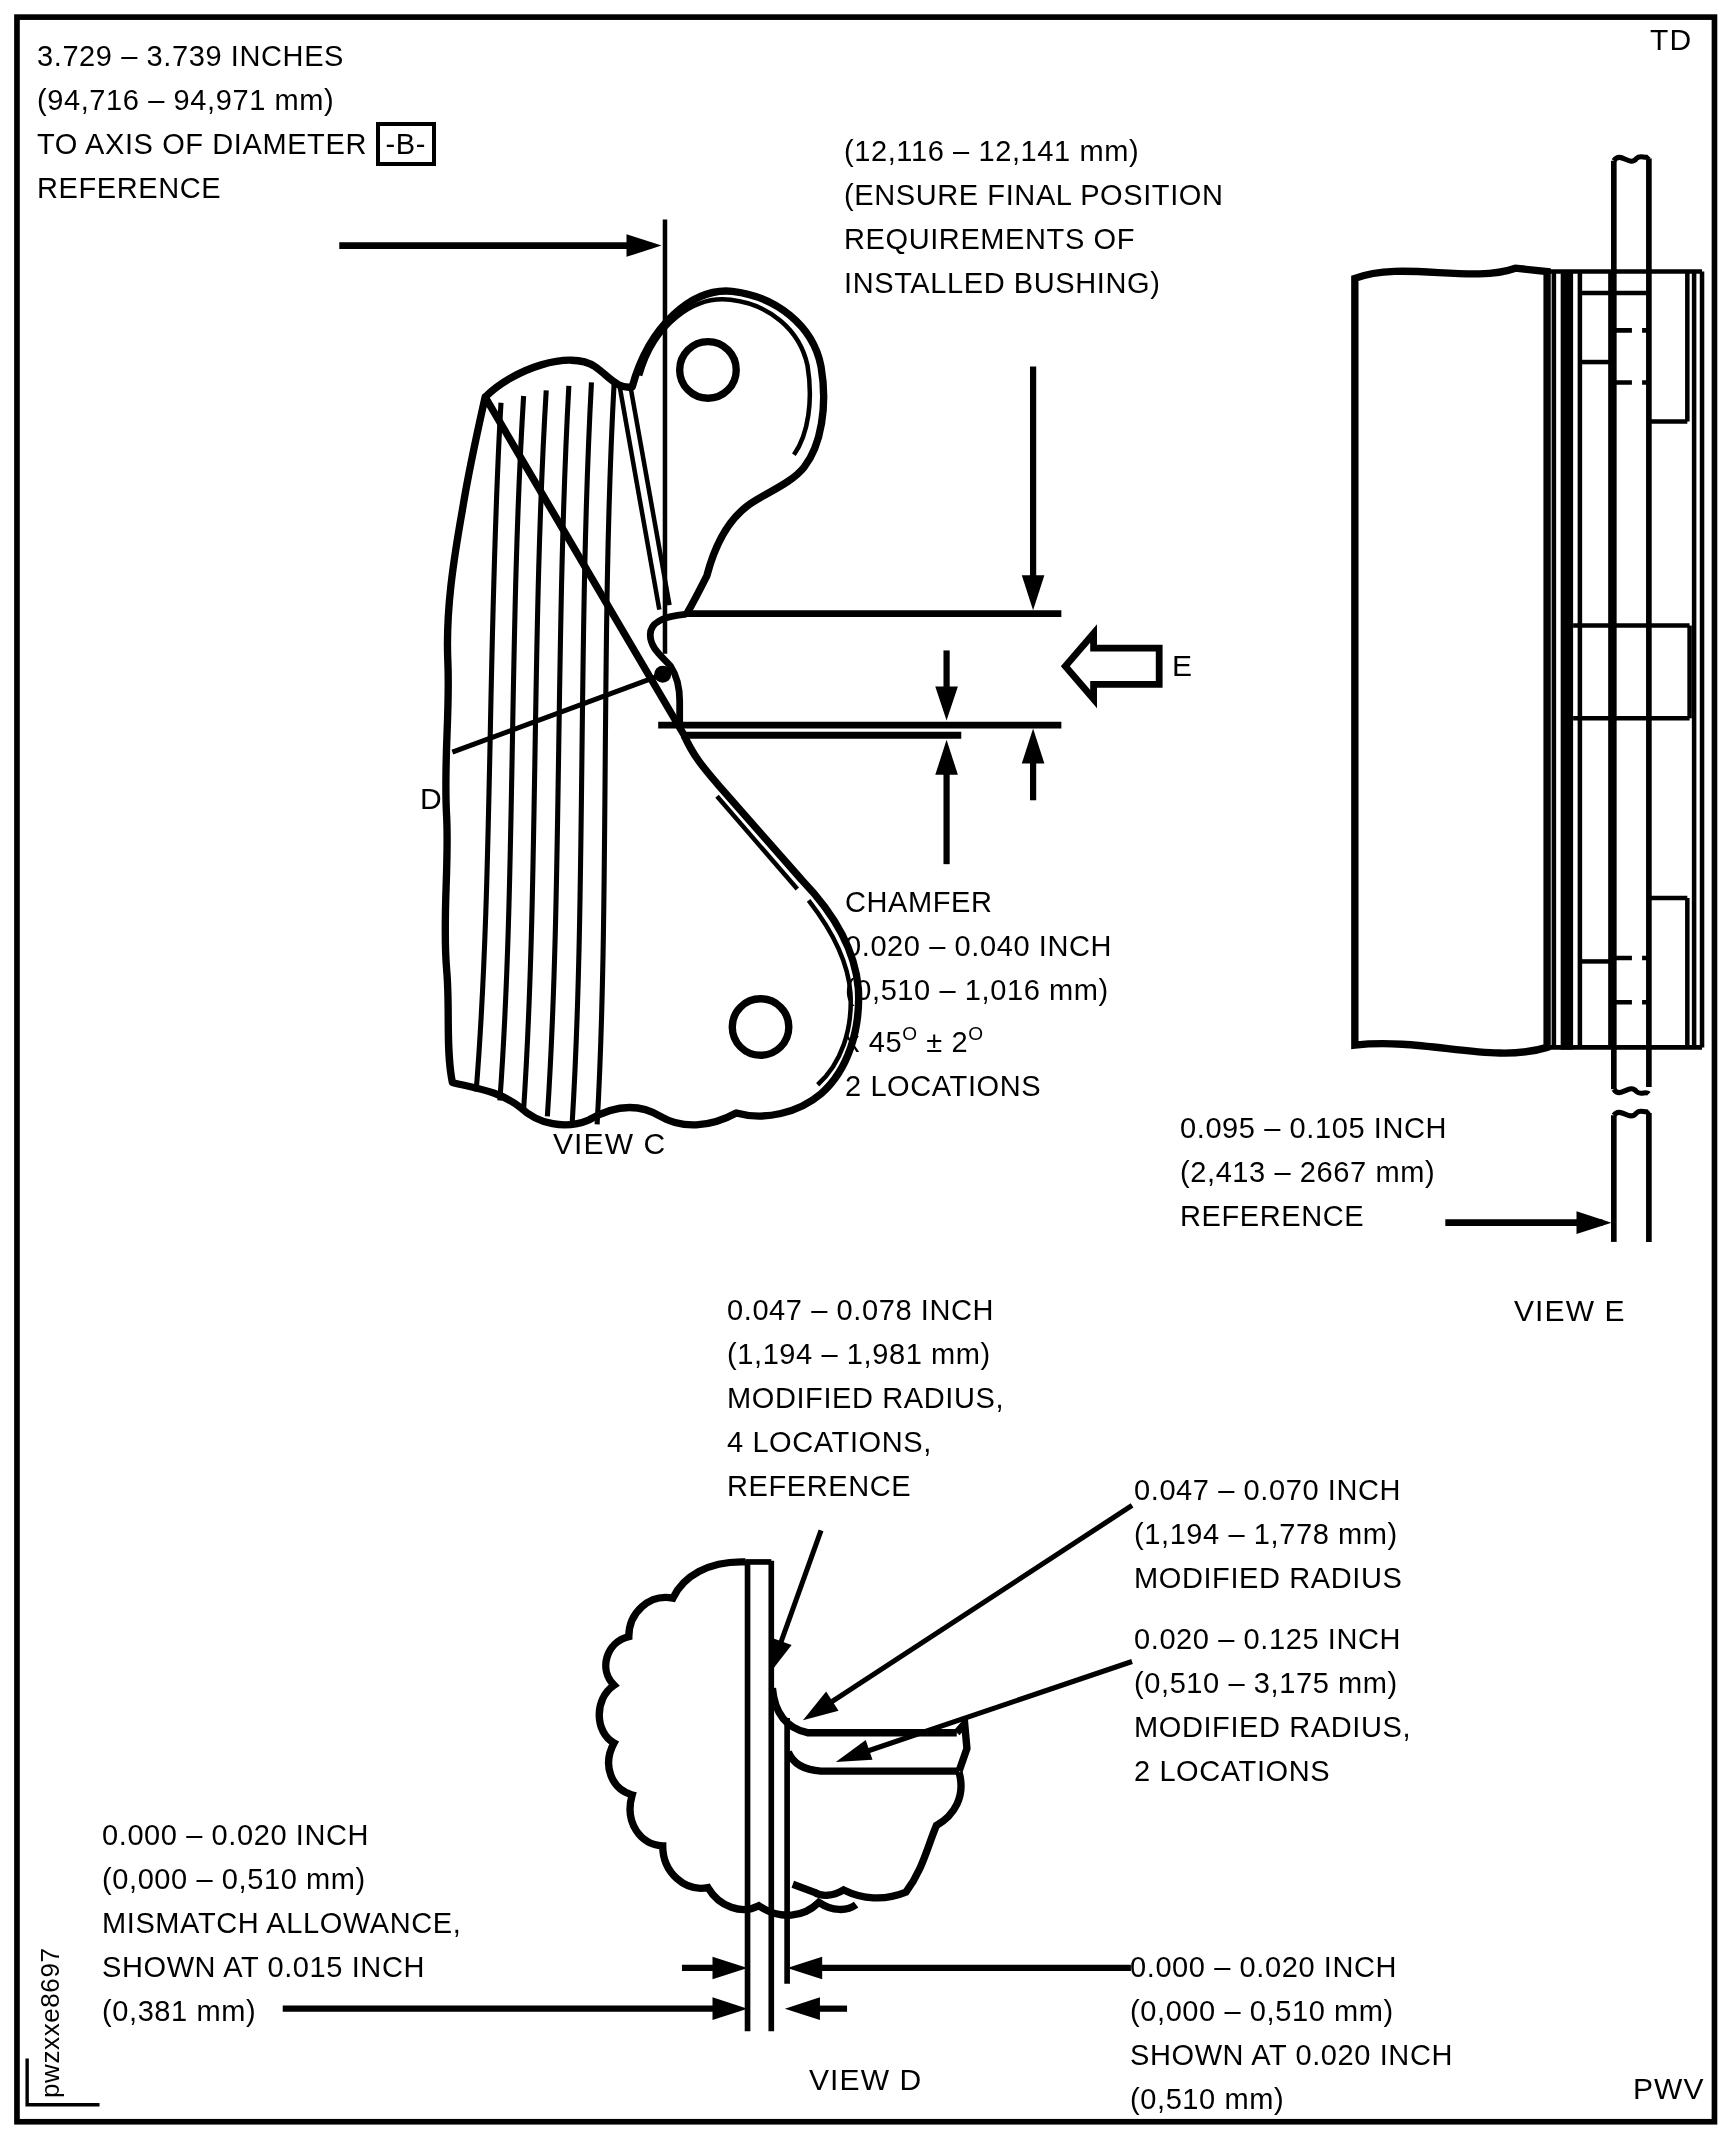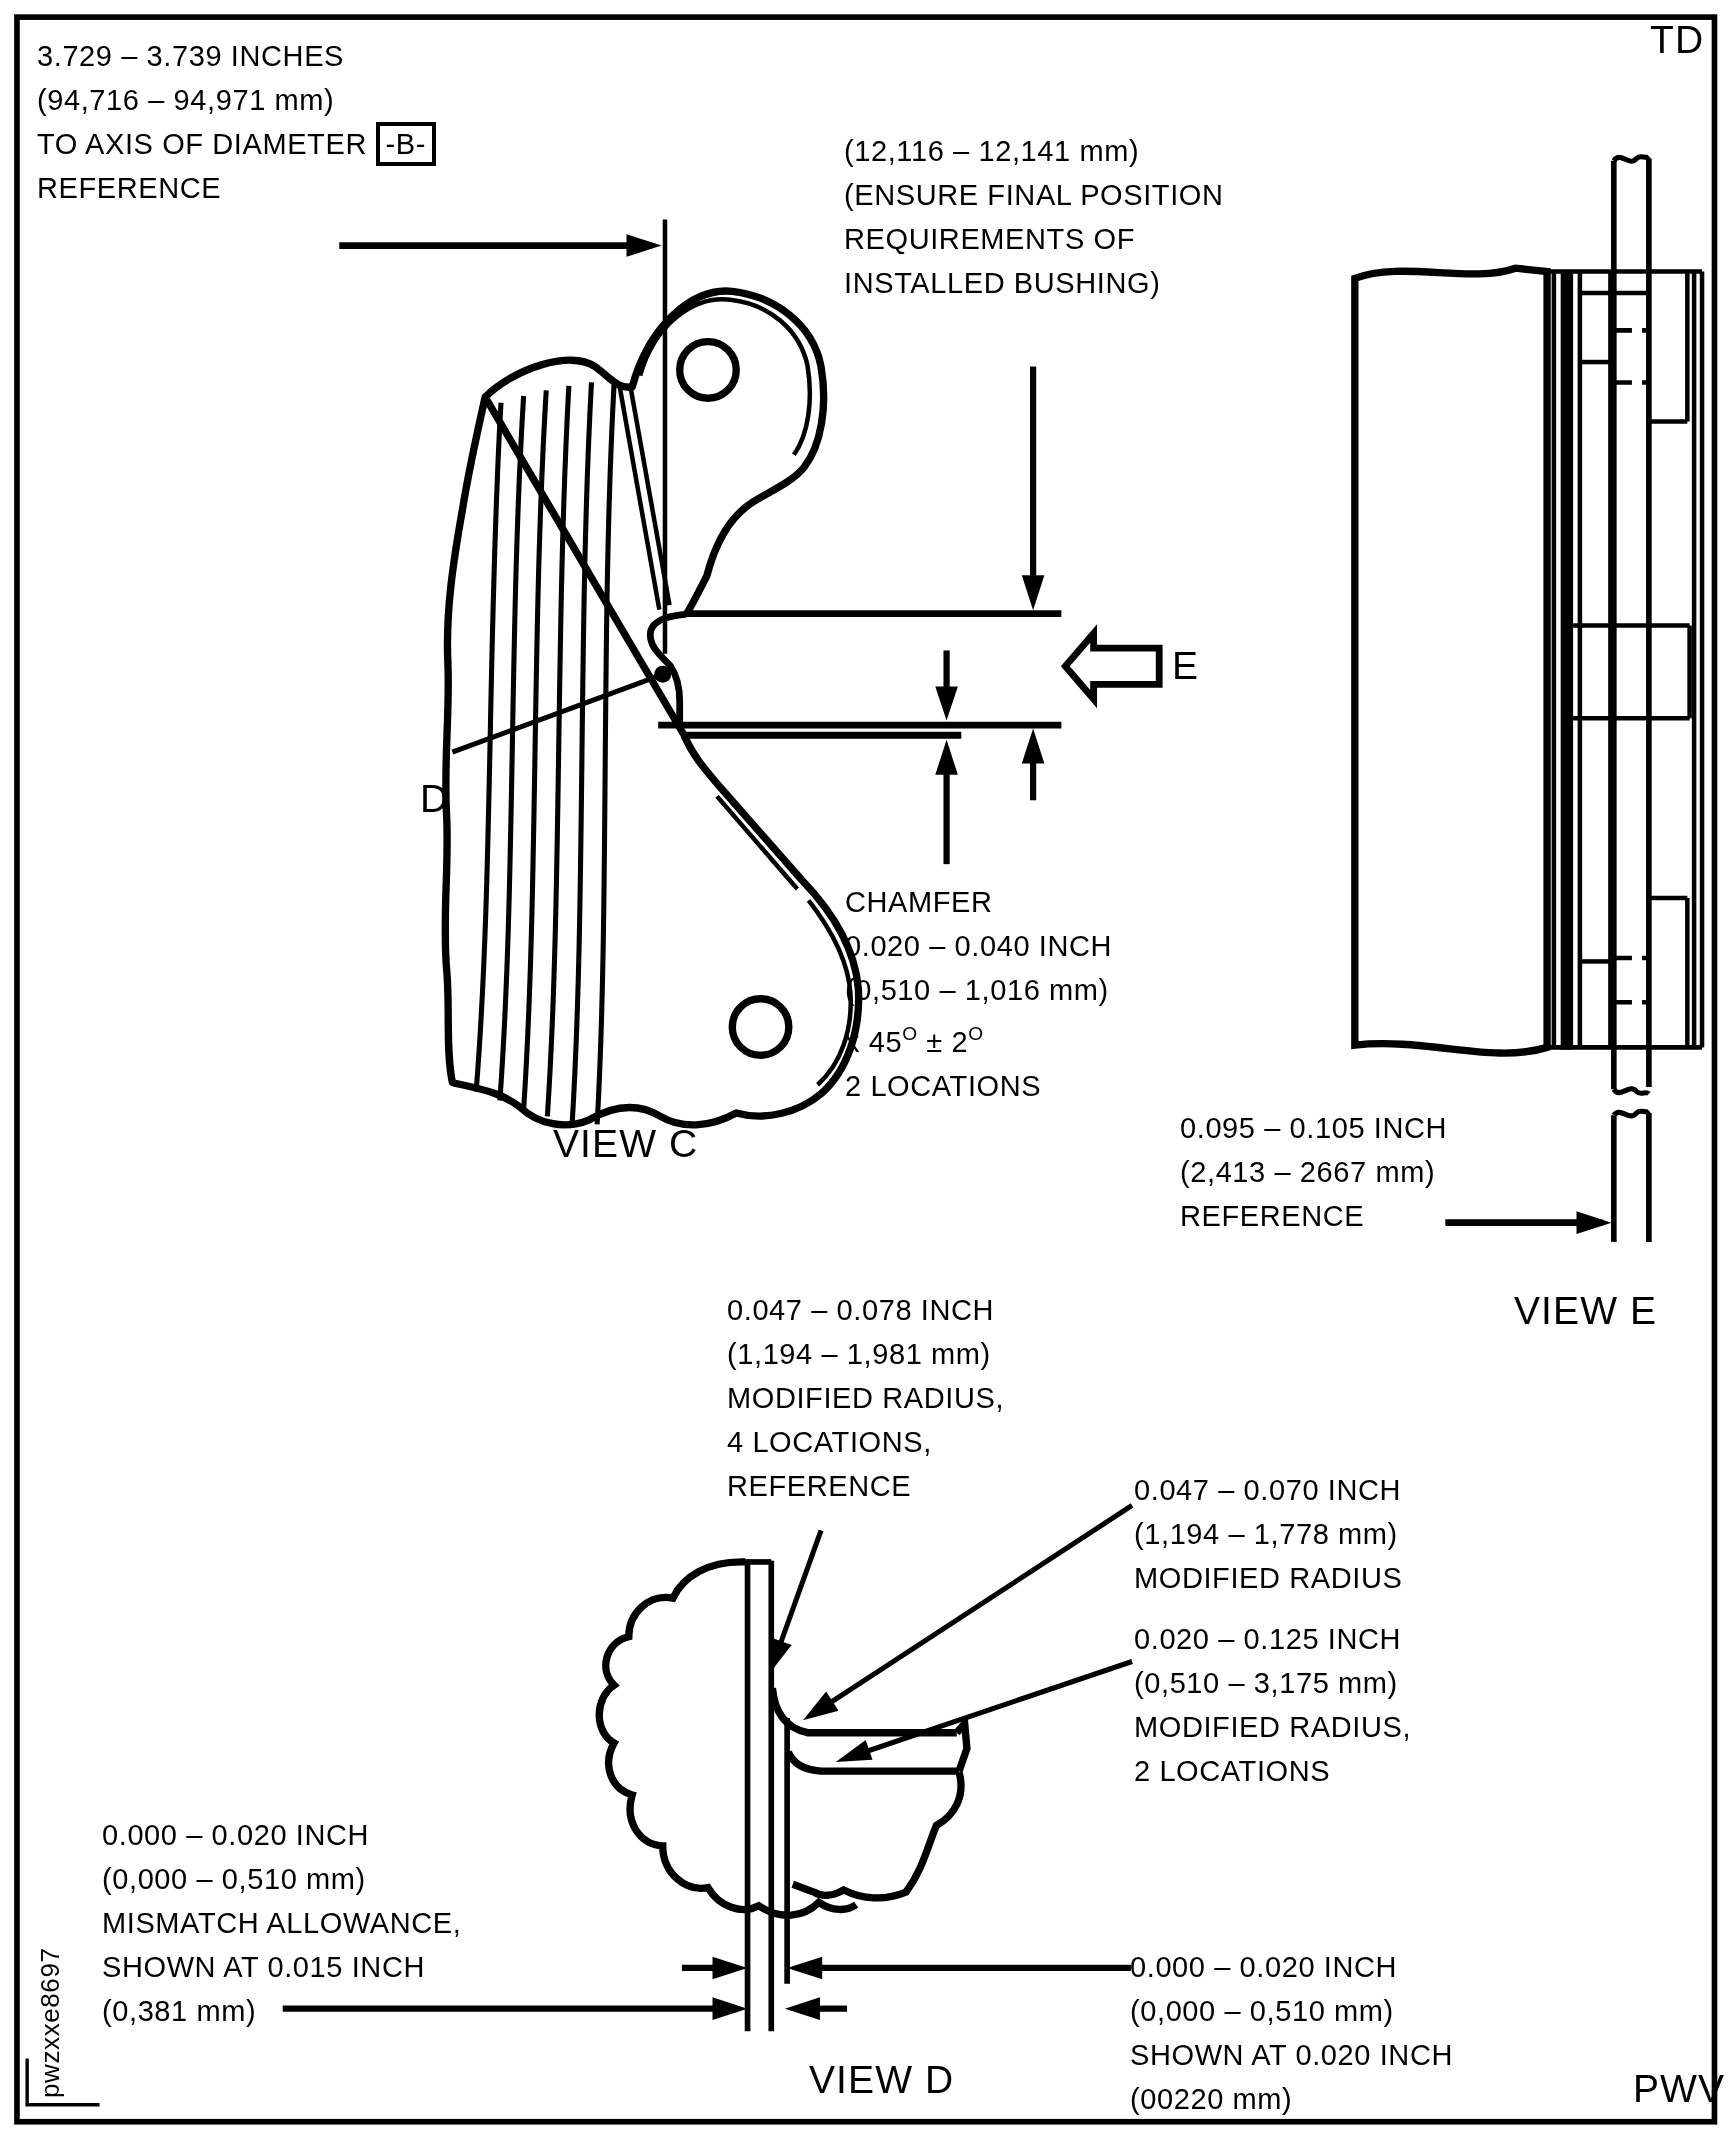--- a/index.html
+++ b/index.html
@@ -1,20 +1,20 @@
 <!DOCTYPE html>
 <html style="font-size:9px"><head>
 <meta charset="utf-8">
 <style>
   html,body{margin:0;padding:0;background:#fff;}
   #sheet{position:relative;width:1732px;height:2140px;background:#fff;overflow:hidden;
          font-family:"Liberation Sans", sans-serif;color:#000;}
   svg{position:absolute;left:0;top:0;}
   .note{position:absolute;font-size:29px;line-height:44px;white-space:nowrap;letter-spacing:0.6px;}
-  .lbl{position:absolute;font-size:39px;line-height:33px;white-space:nowrap;letter-spacing:1.1px;}
+  .lbl{position:absolute;font-size:30px;line-height:33px;white-space:nowrap;letter-spacing:1.1px;}
   .datumbox{display:inline-block;border:4px solid #000;padding:0 5.7px;margin-left:9px;line-height:36px;}
   .sup{font-size:19px;vertical-align:12.4px;}
   .vert{position:absolute;left:35px;top:2098px;font-size:26px;white-space:nowrap;
         transform:rotate(-90deg);transform-origin:top left;letter-spacing:0.6px;}
   .k{stroke:#000;fill:none;}
 </style>
 </head>
 <body>
 
 <div id="sheet">
@@ -255,21 +255,21 @@
   <div>(0,000 – 0,510 mm)</div>
   <div>MISMATCH ALLOWANCE,</div>
   <div>SHOWN AT 0.015 INCH</div>
   <div>(0,381 mm)</div>
 </div>
 
 <div class="note" style="left:1130px;top:1945px;">
   <div>0.000 – 0.020 INCH</div>
   <div>(0,000 – 0,510 mm)</div>
   <div>SHOWN AT 0.020 INCH</div>
-  <div>(00220 mm)</div>
+  <div>(0,510 mm)</div>
 </div>
 
 <div class="lbl" style="left:809px;top:2063px;">VIEW D</div>
 <div class="lbl" style="left:1633px;top:2072px;">PWV</div>
 
 <div class="lbl" style="left:420px;top:782px;">D</div>
 <div class="lbl" style="left:1172px;top:649px;">E</div>
 
 <div class="vert">pwzxxe8697</div>
 

